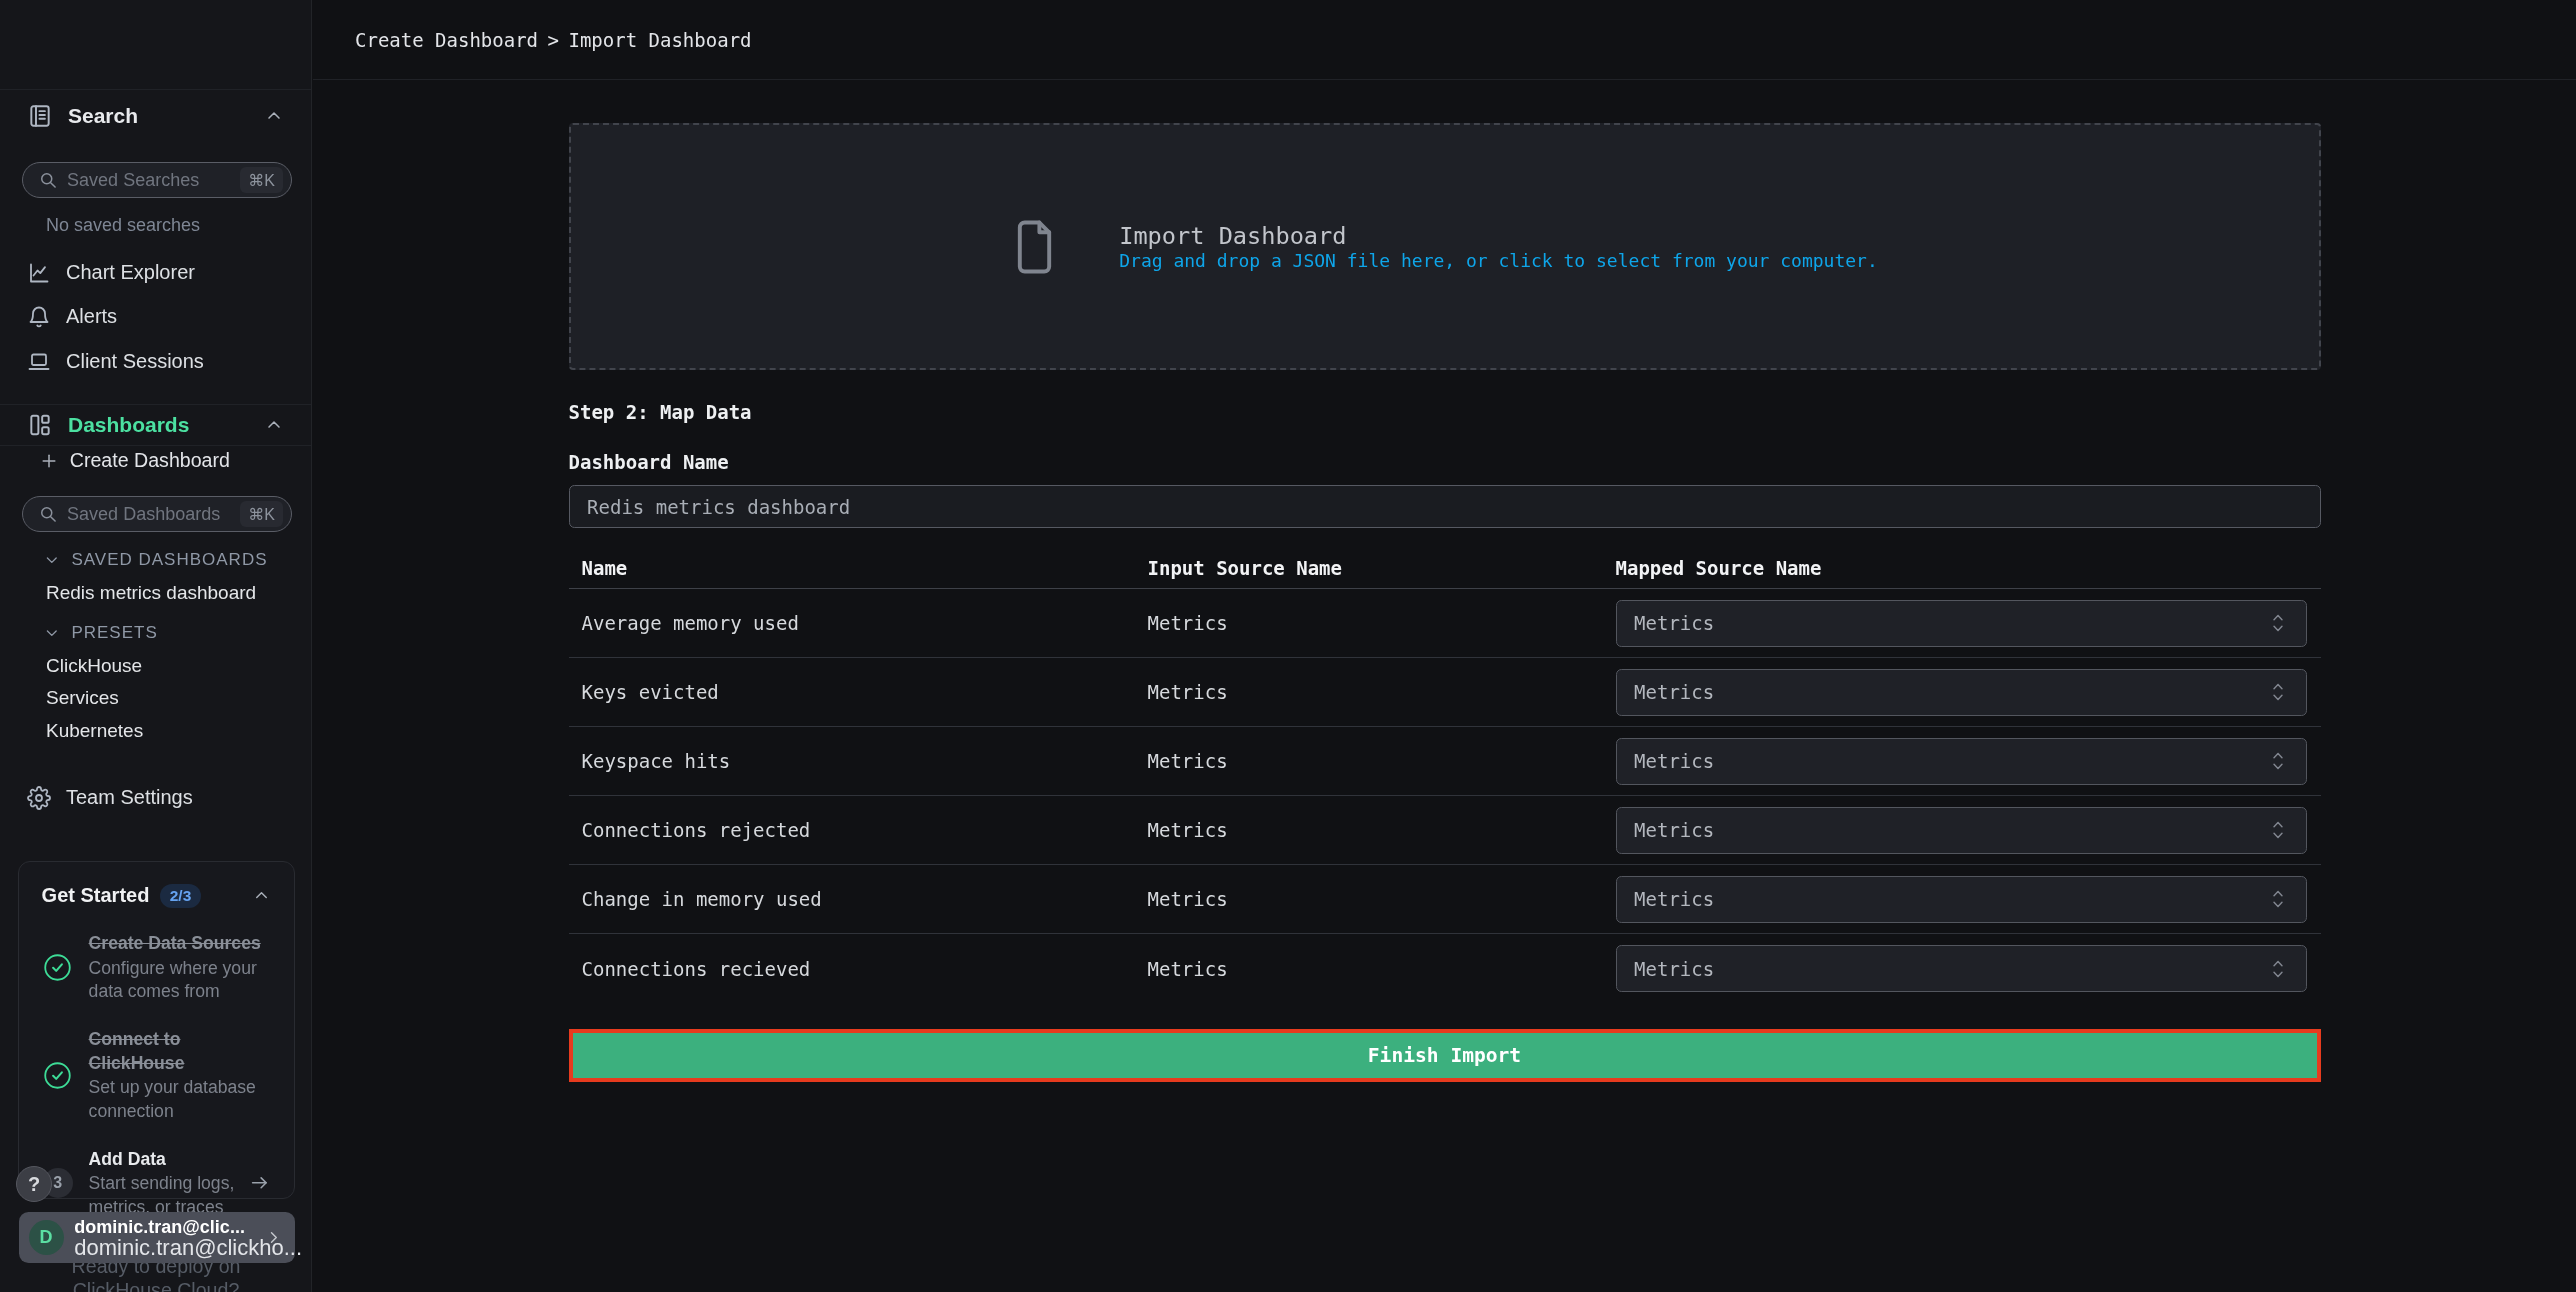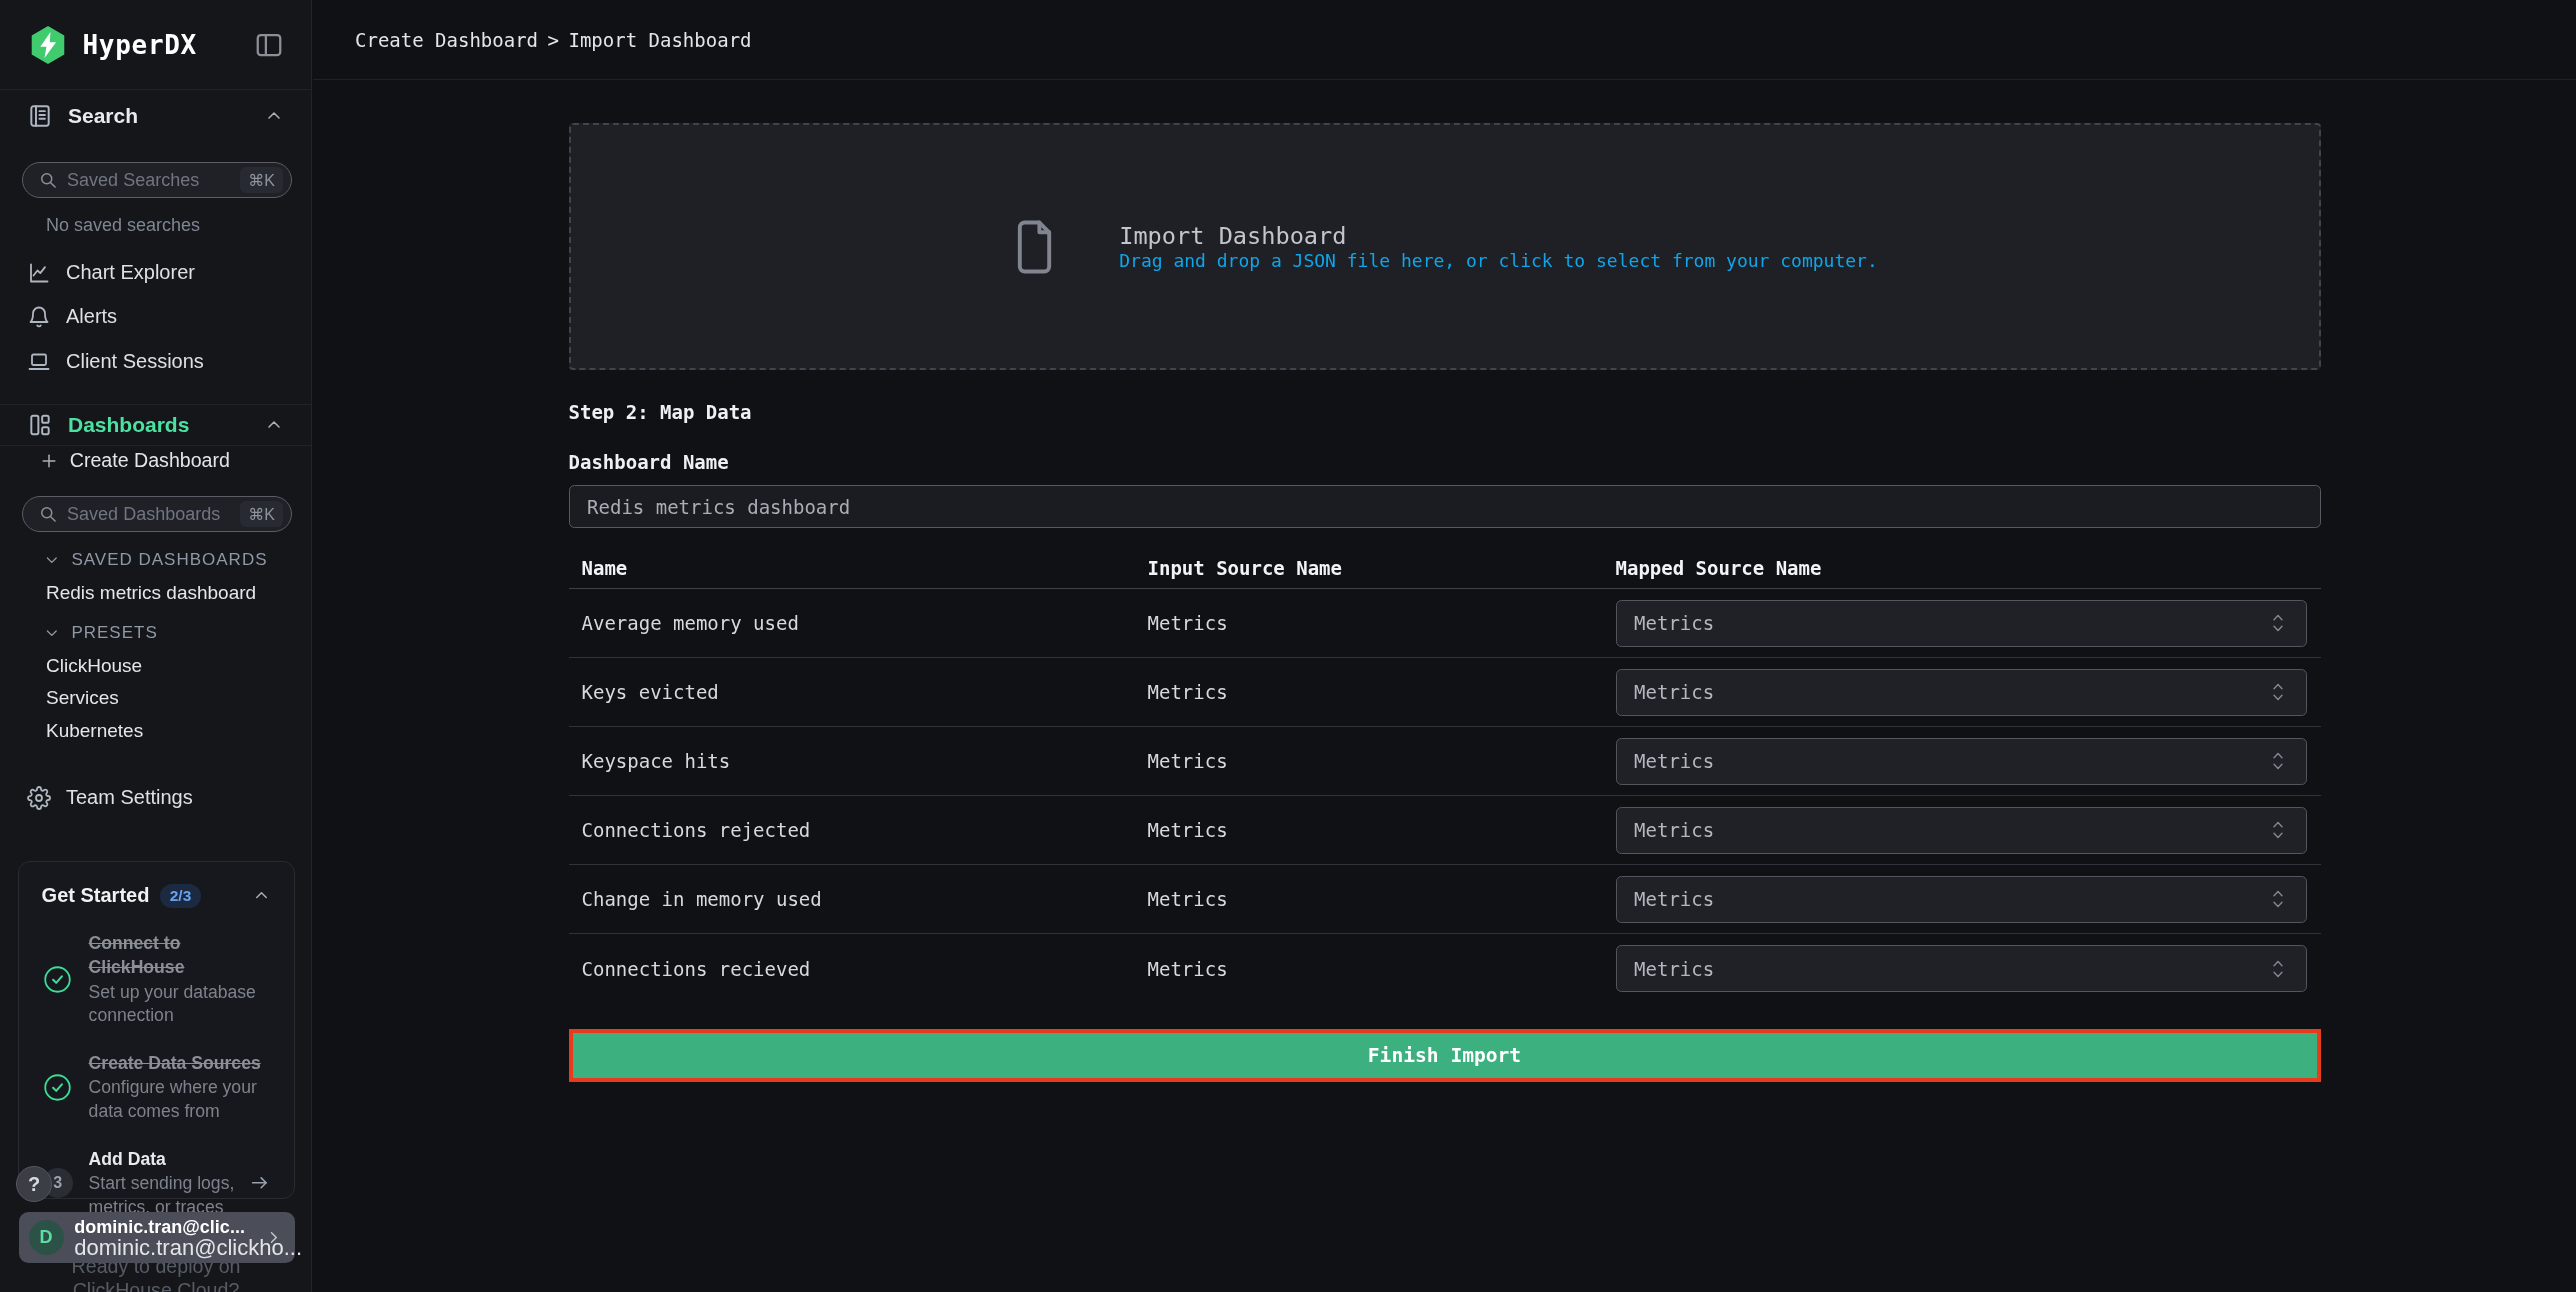--- a/index.html
+++ b/index.html
@@ -211,29 +211,20 @@
       </symbol>
     <symbol id="i-arrow-right" viewBox="0 0 24 24">
         <line x1="4" y1="12" x2="19" y2="12"></line>
         <polyline points="13.5 6.5 19 12 13.5 17.5"></polyline>
       </symbol>
   </defs>
 </svg>
 
 <aside class="sidebar">
 
-  <div class="side-abs logo-row">
-    <svg class="ic logo-hex" viewBox="0 0 62 62" width="42" height="42">
-        <use href="#i-hex"></use>
-      </svg>
-    <span class="logo-text">HyperDX</span>
-    <svg class="ic collapse-btn" viewBox="0 0 44 44" width="30" height="30">
-        <use href="#i-panel"></use>
-      </svg>
-  </div>
 
   <div class="side-abs section-head head-search">
     <svg class="ic s-ic" viewBox="0 0 38 38" width="26" height="26">
         <use href="#i-journal"></use>
       </svg>
     <span class="s-label">Search</span>
     <svg class="ic chev" viewBox="0 0 30 30" width="20" height="20">
         <use href="#i-chev-up"></use>
       </svg>
   </div>
@@ -334,34 +325,34 @@
         </svg>
     </div>
 
     <div class="gs-item">
       <div class="gs-icol">
           <svg class="ic gs-check" viewBox="0 0 46 46" width="31" height="31">
             <use href="#i-check-circle"></use>
           </svg>
         </div>
       <div class="gs-text">
-        <div class="gs-item-title">Connect to ClickHouse</div>
-        <div class="gs-item-desc">Set up your database connection</div>
+        <div class="gs-item-title">Create Data Sources</div>
+        <div class="gs-item-desc">Configure where your data comes from</div>
       </div>
     </div>
 
     <div class="gs-item">
       <div class="gs-icol">
           <svg class="ic gs-check" viewBox="0 0 46 46" width="31" height="31">
             <use href="#i-check-circle"></use>
           </svg>
         </div>
       <div class="gs-text">
-        <div class="gs-item-title">Create Data Sources</div>
-        <div class="gs-item-desc">Configure where your data comes from</div>
+        <div class="gs-item-title">Connect to ClickHouse</div>
+        <div class="gs-item-desc">Set up your database connection</div>
       </div>
     </div>
 
     <div class="gs-item">
       <div class="gs-icol">
           <span class="gs-step3">3</span>
         </div>
       <div class="gs-text">
         <div class="gs-item-title todo">Add Data</div>
         <div class="gs-item-desc">Start sending logs, metrics, or traces</div>

